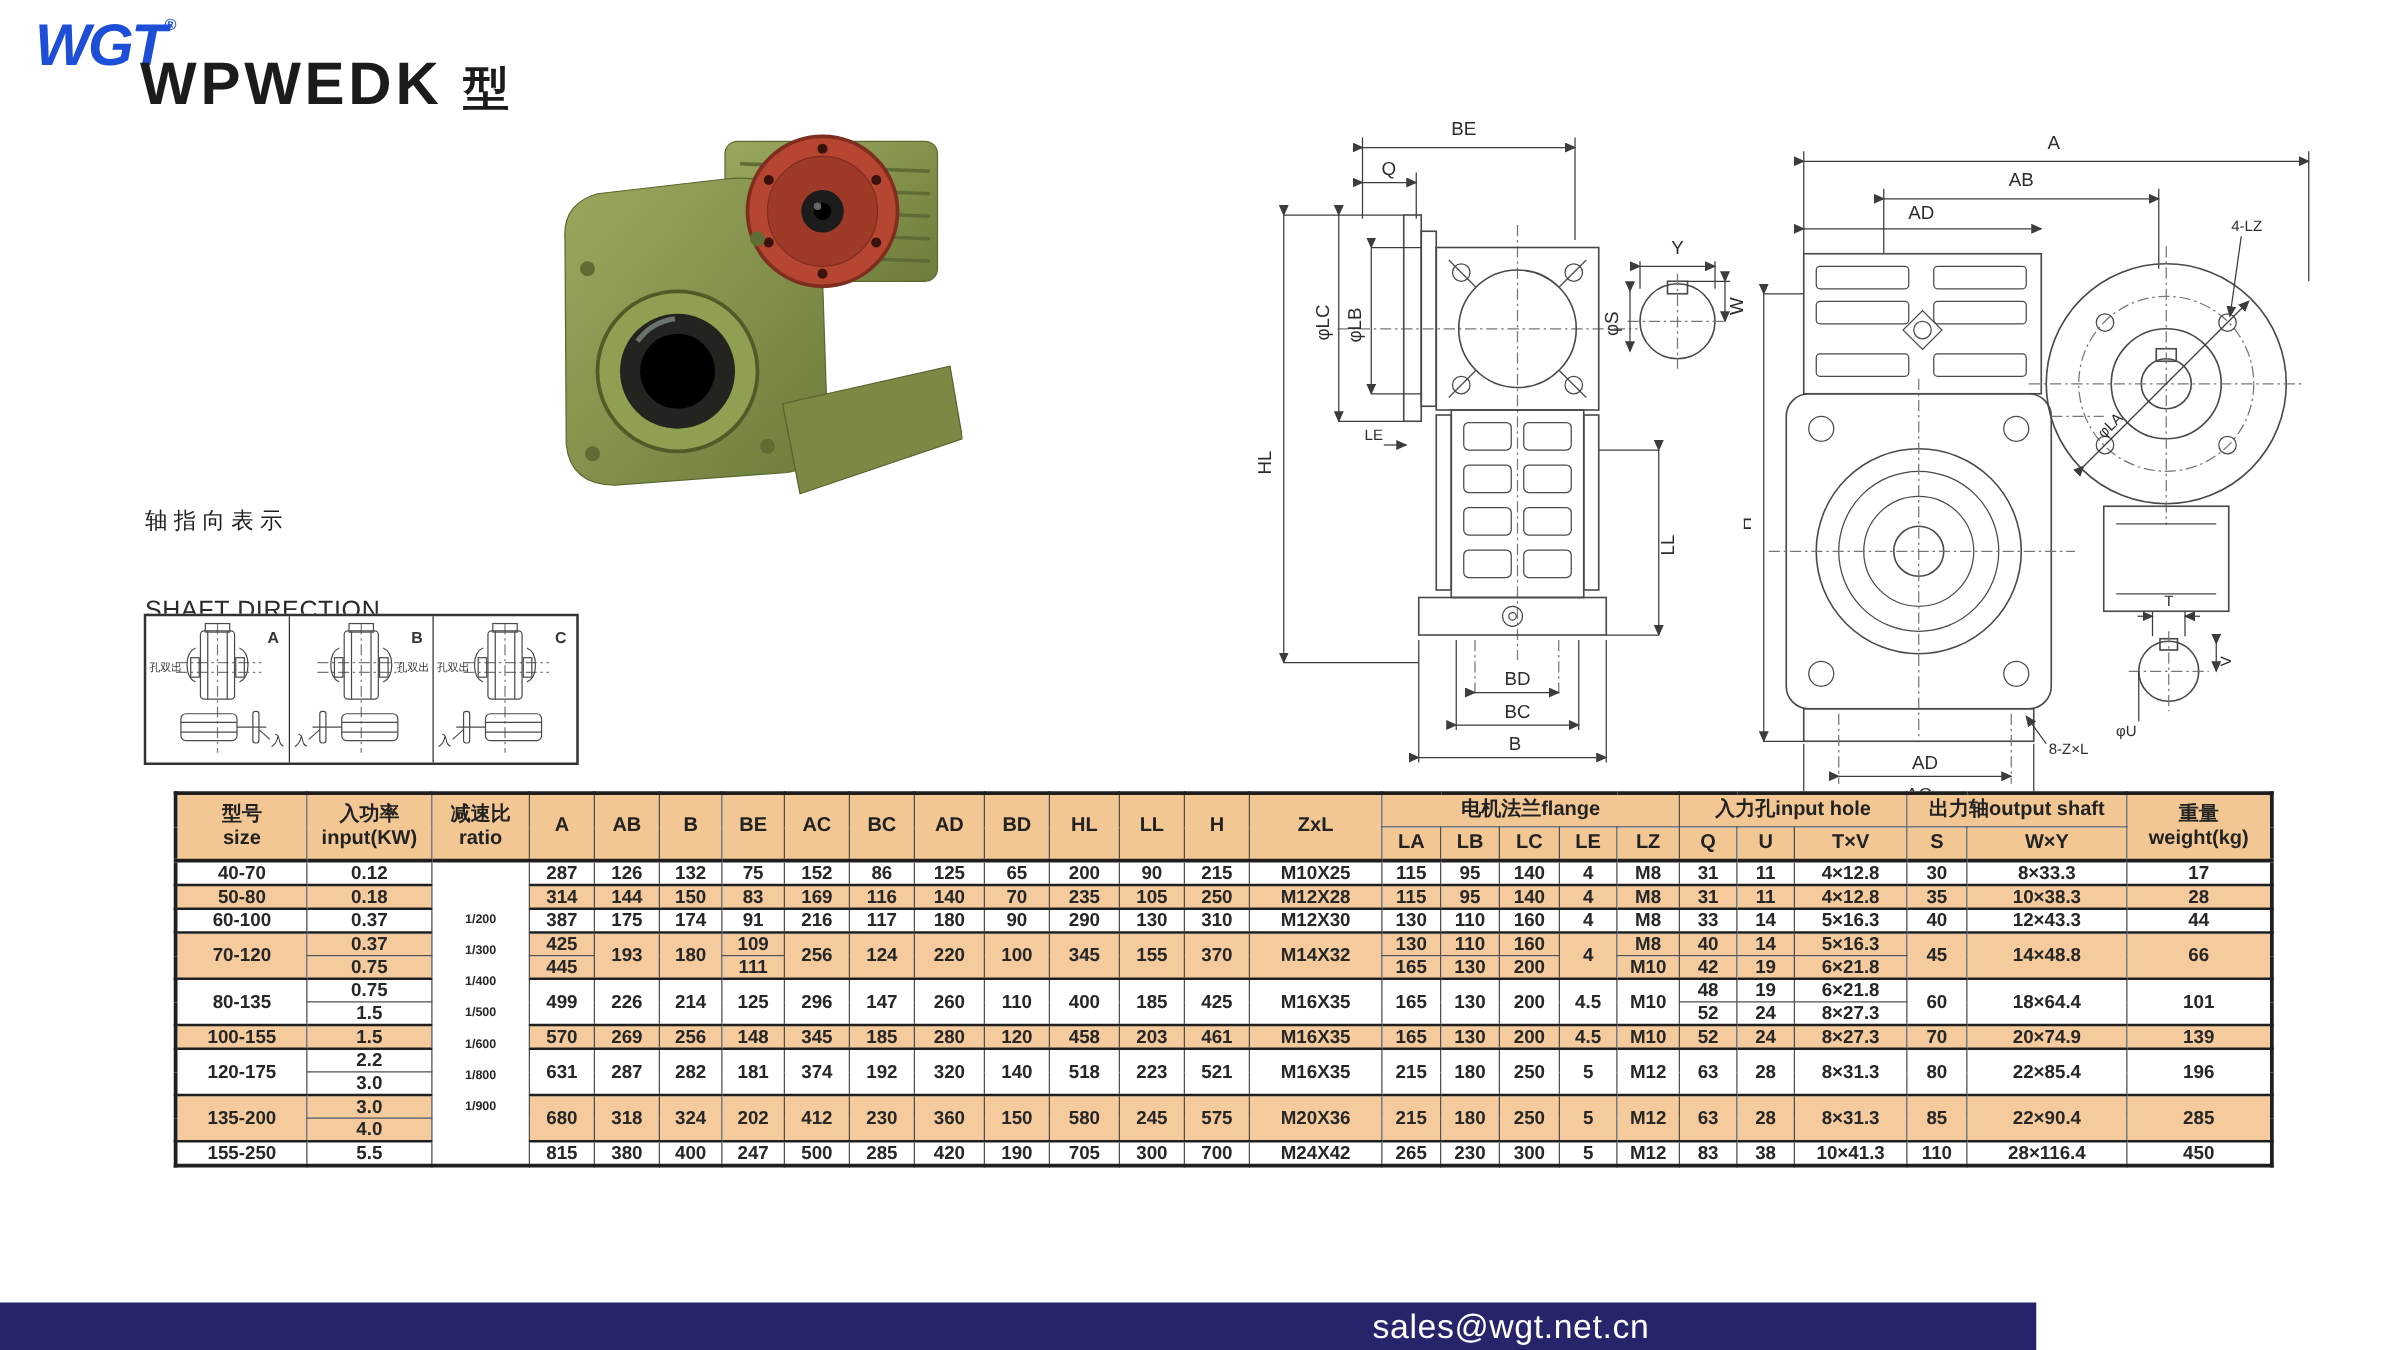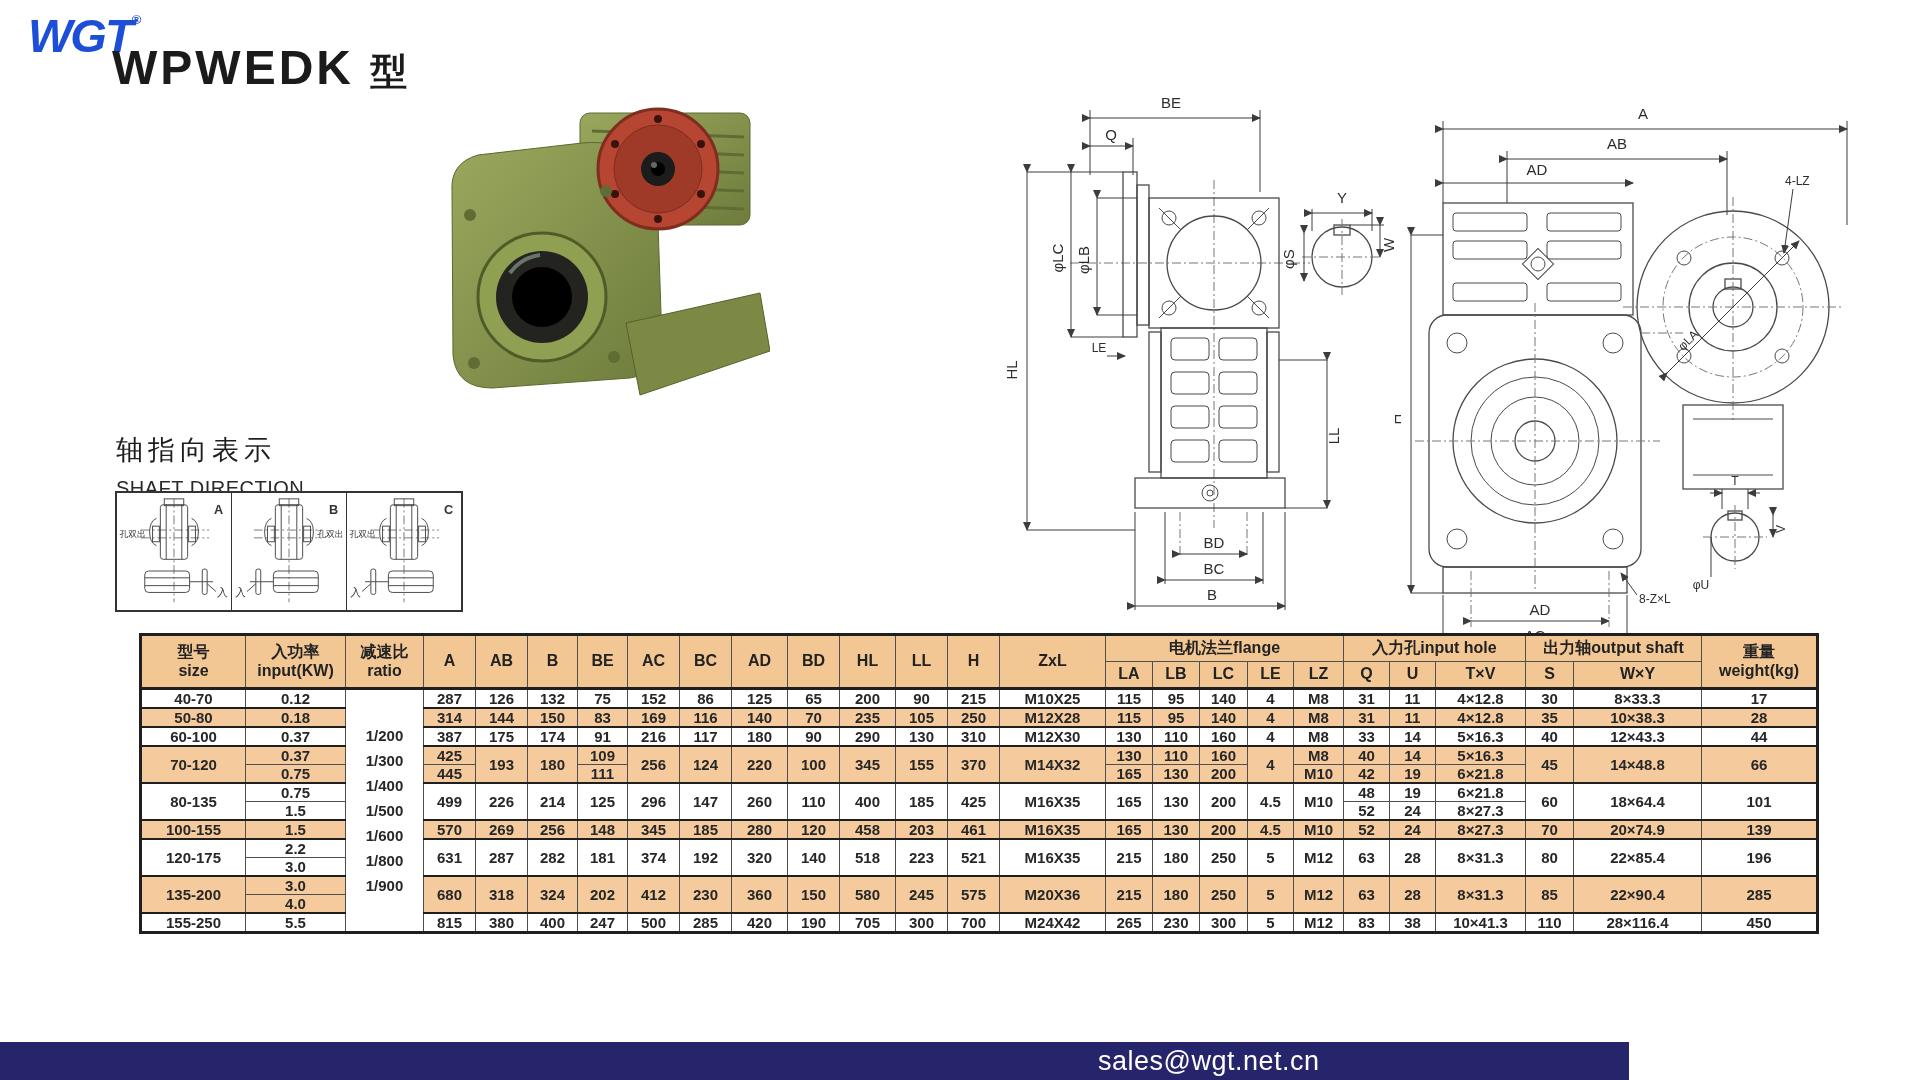--- a/index.html
+++ b/index.html
@@ -7,21 +7,21 @@
         font-family:"Liberation Sans",sans-serif;color:#222;}
 
   
   .logo{position:absolute;left:28px;top:8px;font-size:47px;font-weight:700;font-style:italic;
         color:#1d4ed8;letter-spacing:-2px;}
   .logo sup{font-size:13px;font-style:normal;letter-spacing:0;vertical-align:28px;}
   .title{position:absolute;left:112px;top:40px;font-size:48px;font-weight:700;color:#1b1b1b;letter-spacing:3px;}
   .title .suffix{font-size:37px;font-weight:600;letter-spacing:0;}
 
   
-  .sd-cn{position:absolute;left:116px;top:432px;font-size:27px;color:#1e1e1e;letter-spacing:5px;font-weight:500;}
+  .sd-cn{position:absolute;left:116px;top:404px;font-size:18px;color:#1e1e1e;letter-spacing:5px;font-weight:500;}
   .sd-en{position:absolute;left:116px;top:477px;font-size:20px;color:#2a2a2a;letter-spacing:0.5px;}
   .sd-box{position:absolute;left:115px;top:491px;width:348px;height:121px;display:flex;
           border:2px solid #333;box-sizing:border-box;background:#fff;}
   .sd-cell{flex:1;border-left:1.5px solid #333;position:relative;}
   .sd-cell:first-child{border-left:none;}
   .sd-cell svg{width:100%;height:100%;display:block;}
 
   
   .drw{position:absolute;}
   .drw svg{display:block;width:100%;height:100%;}
@@ -41,21 +41,21 @@
   table.spec thead tr{height:27px;}
   table.spec tbody tr{height:14px;}
   table.spec th{background:#f3c794;font-size:16px;font-weight:700;color:#222;line-height:1.15;}
   table.spec th.grp{border-bottom:1px solid #4f4f4f;}
   table.spec thead th{border-bottom:3px solid #1f1f1f;}
   table.spec thead th.grp{border-bottom:1px solid #4f4f4f;}
   table.spec td{font-size:15px;font-weight:600;color:#272727;}
   table.spec tr.shade td{background:#f5cb9e;}
   table.spec td.ratio{background:#ffffff;vertical-align:middle;}
   table.spec tr.gtop td{border-top:2.5px solid #1f1f1f;}
-  .rstack div{height:25px;line-height:25px;font-size:15px;font-weight:600;}
+  .rstack div{height:25px;line-height:25px;font-size:10px;font-weight:600;}
 
   
   .footer{position:absolute;left:0;top:1042px;width:1629px;height:38px;background:#26246a;}
   .footer .email{position:absolute;left:1098px;top:0;line-height:38px;color:#ffffff;font-size:27px;letter-spacing:0.5px;}
 </style>
 </head>
 <body>
 
 <div class="page">
 

